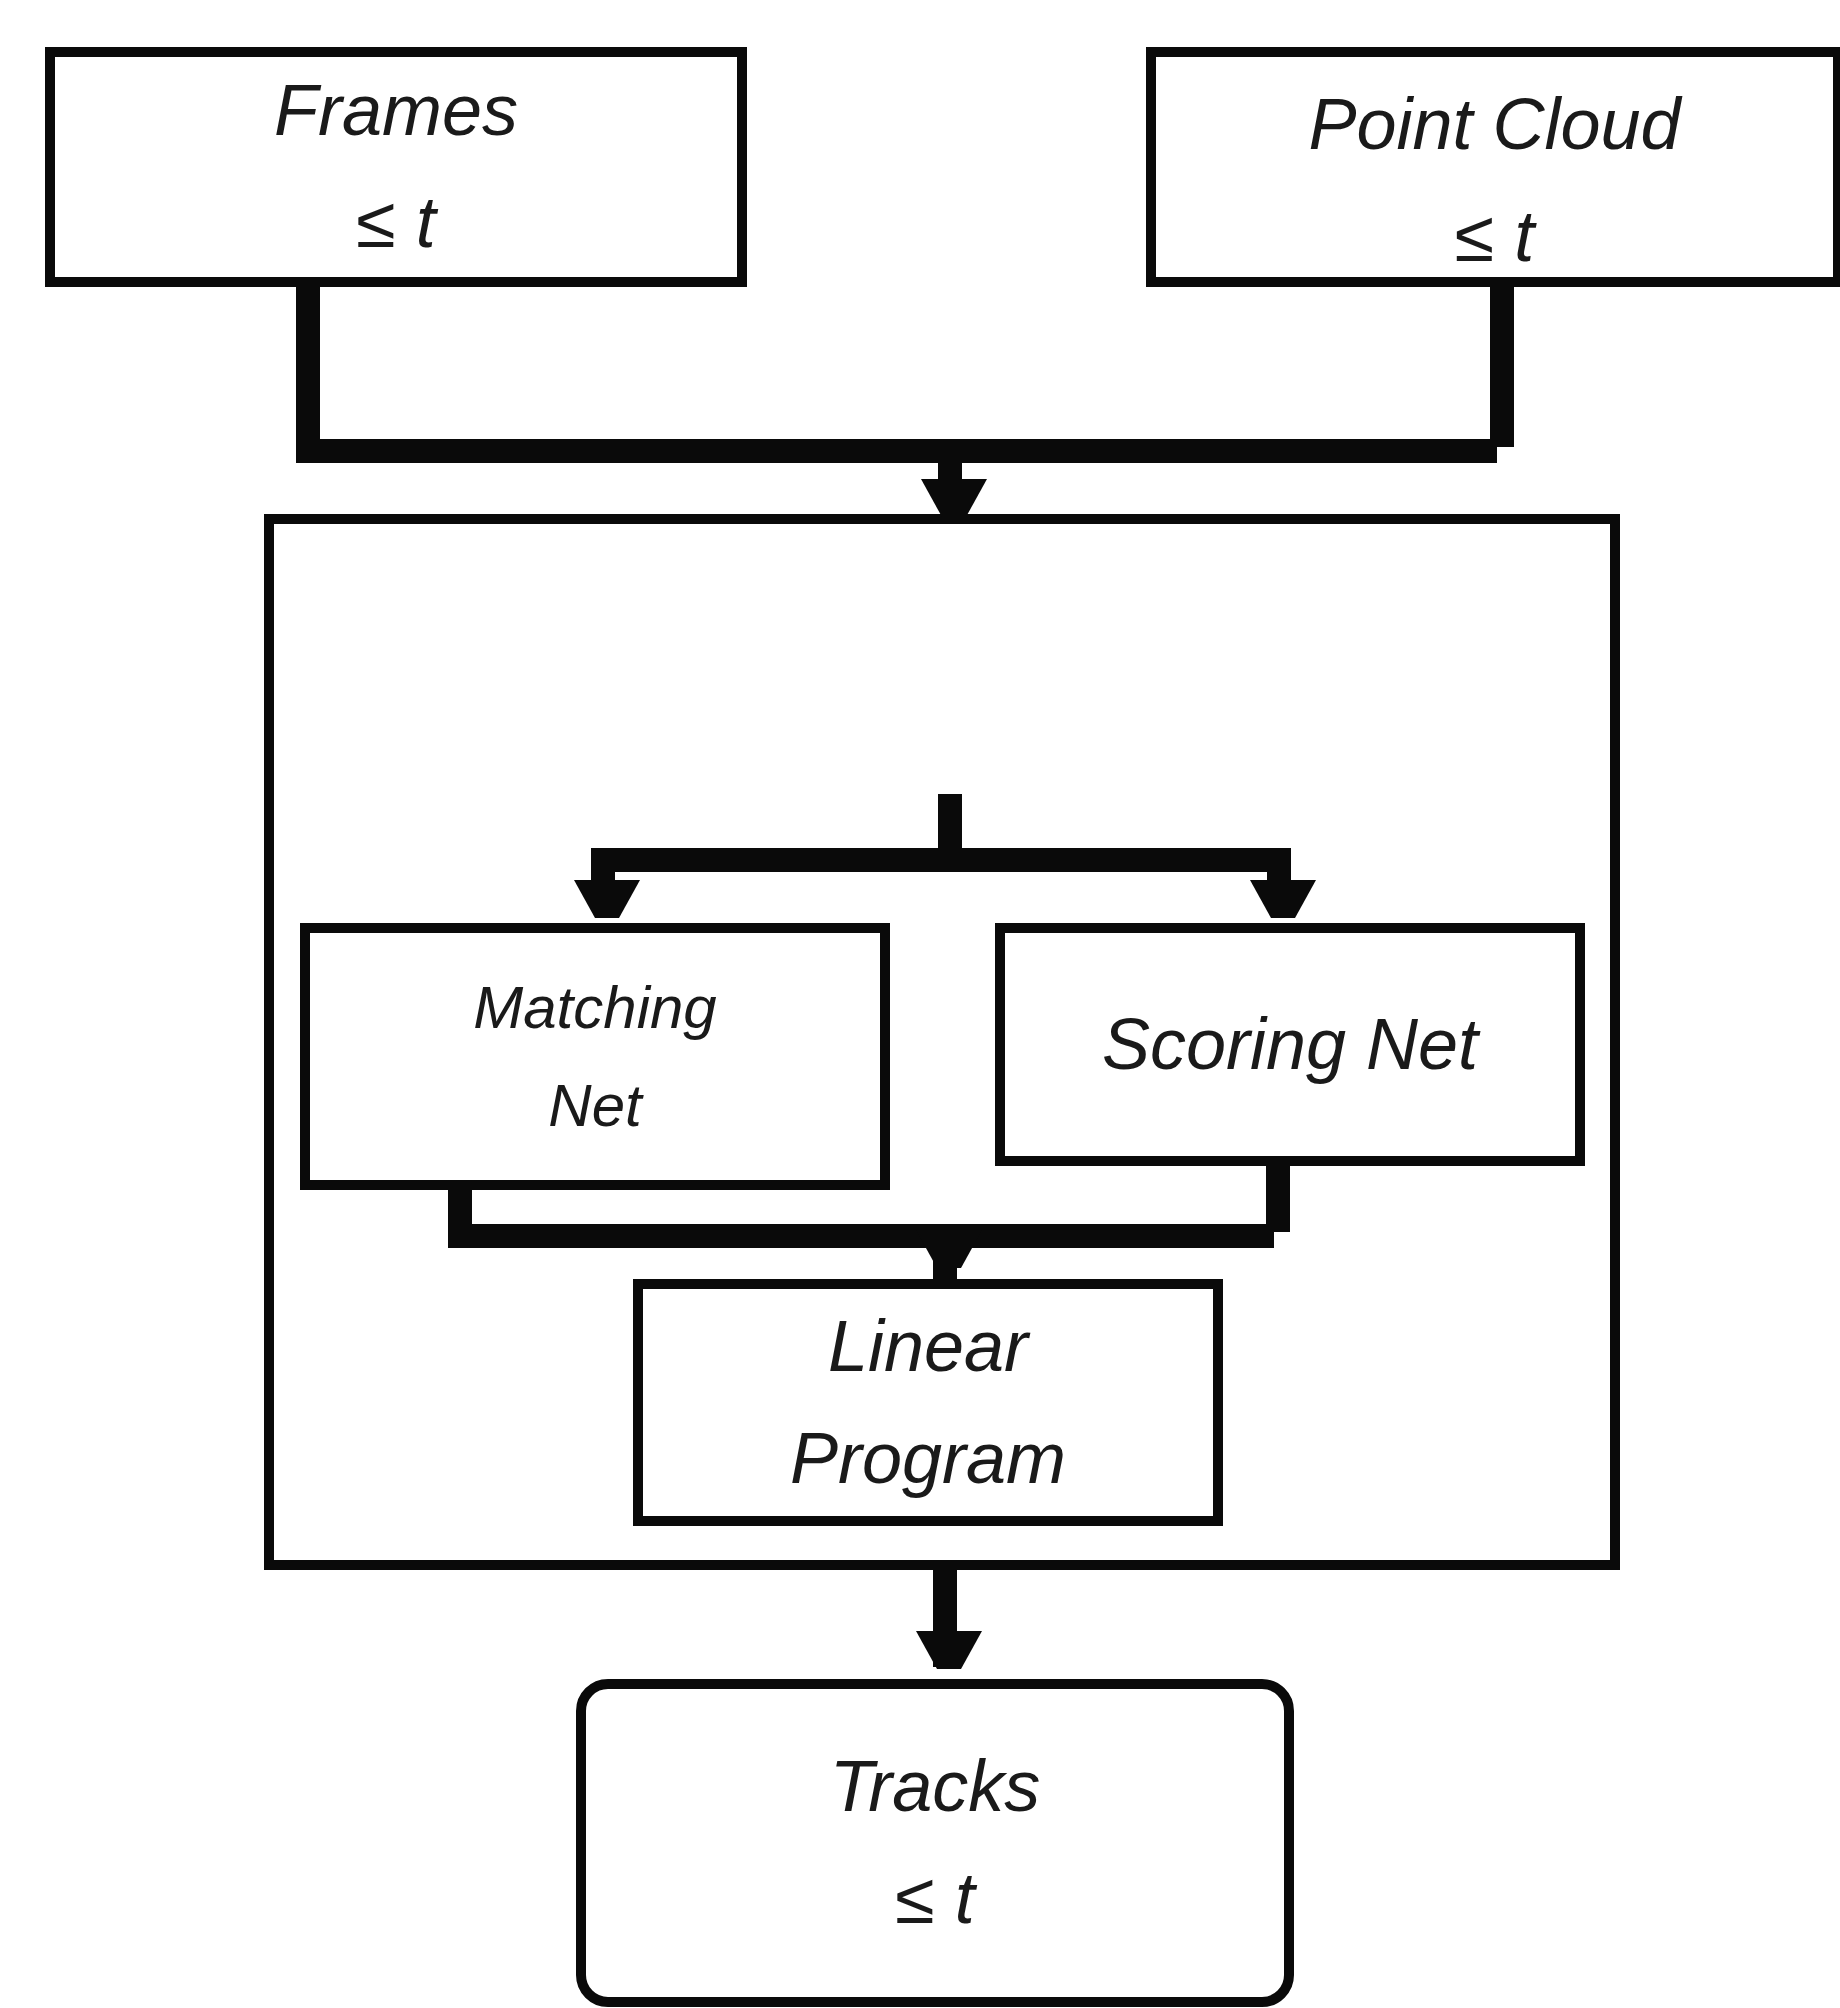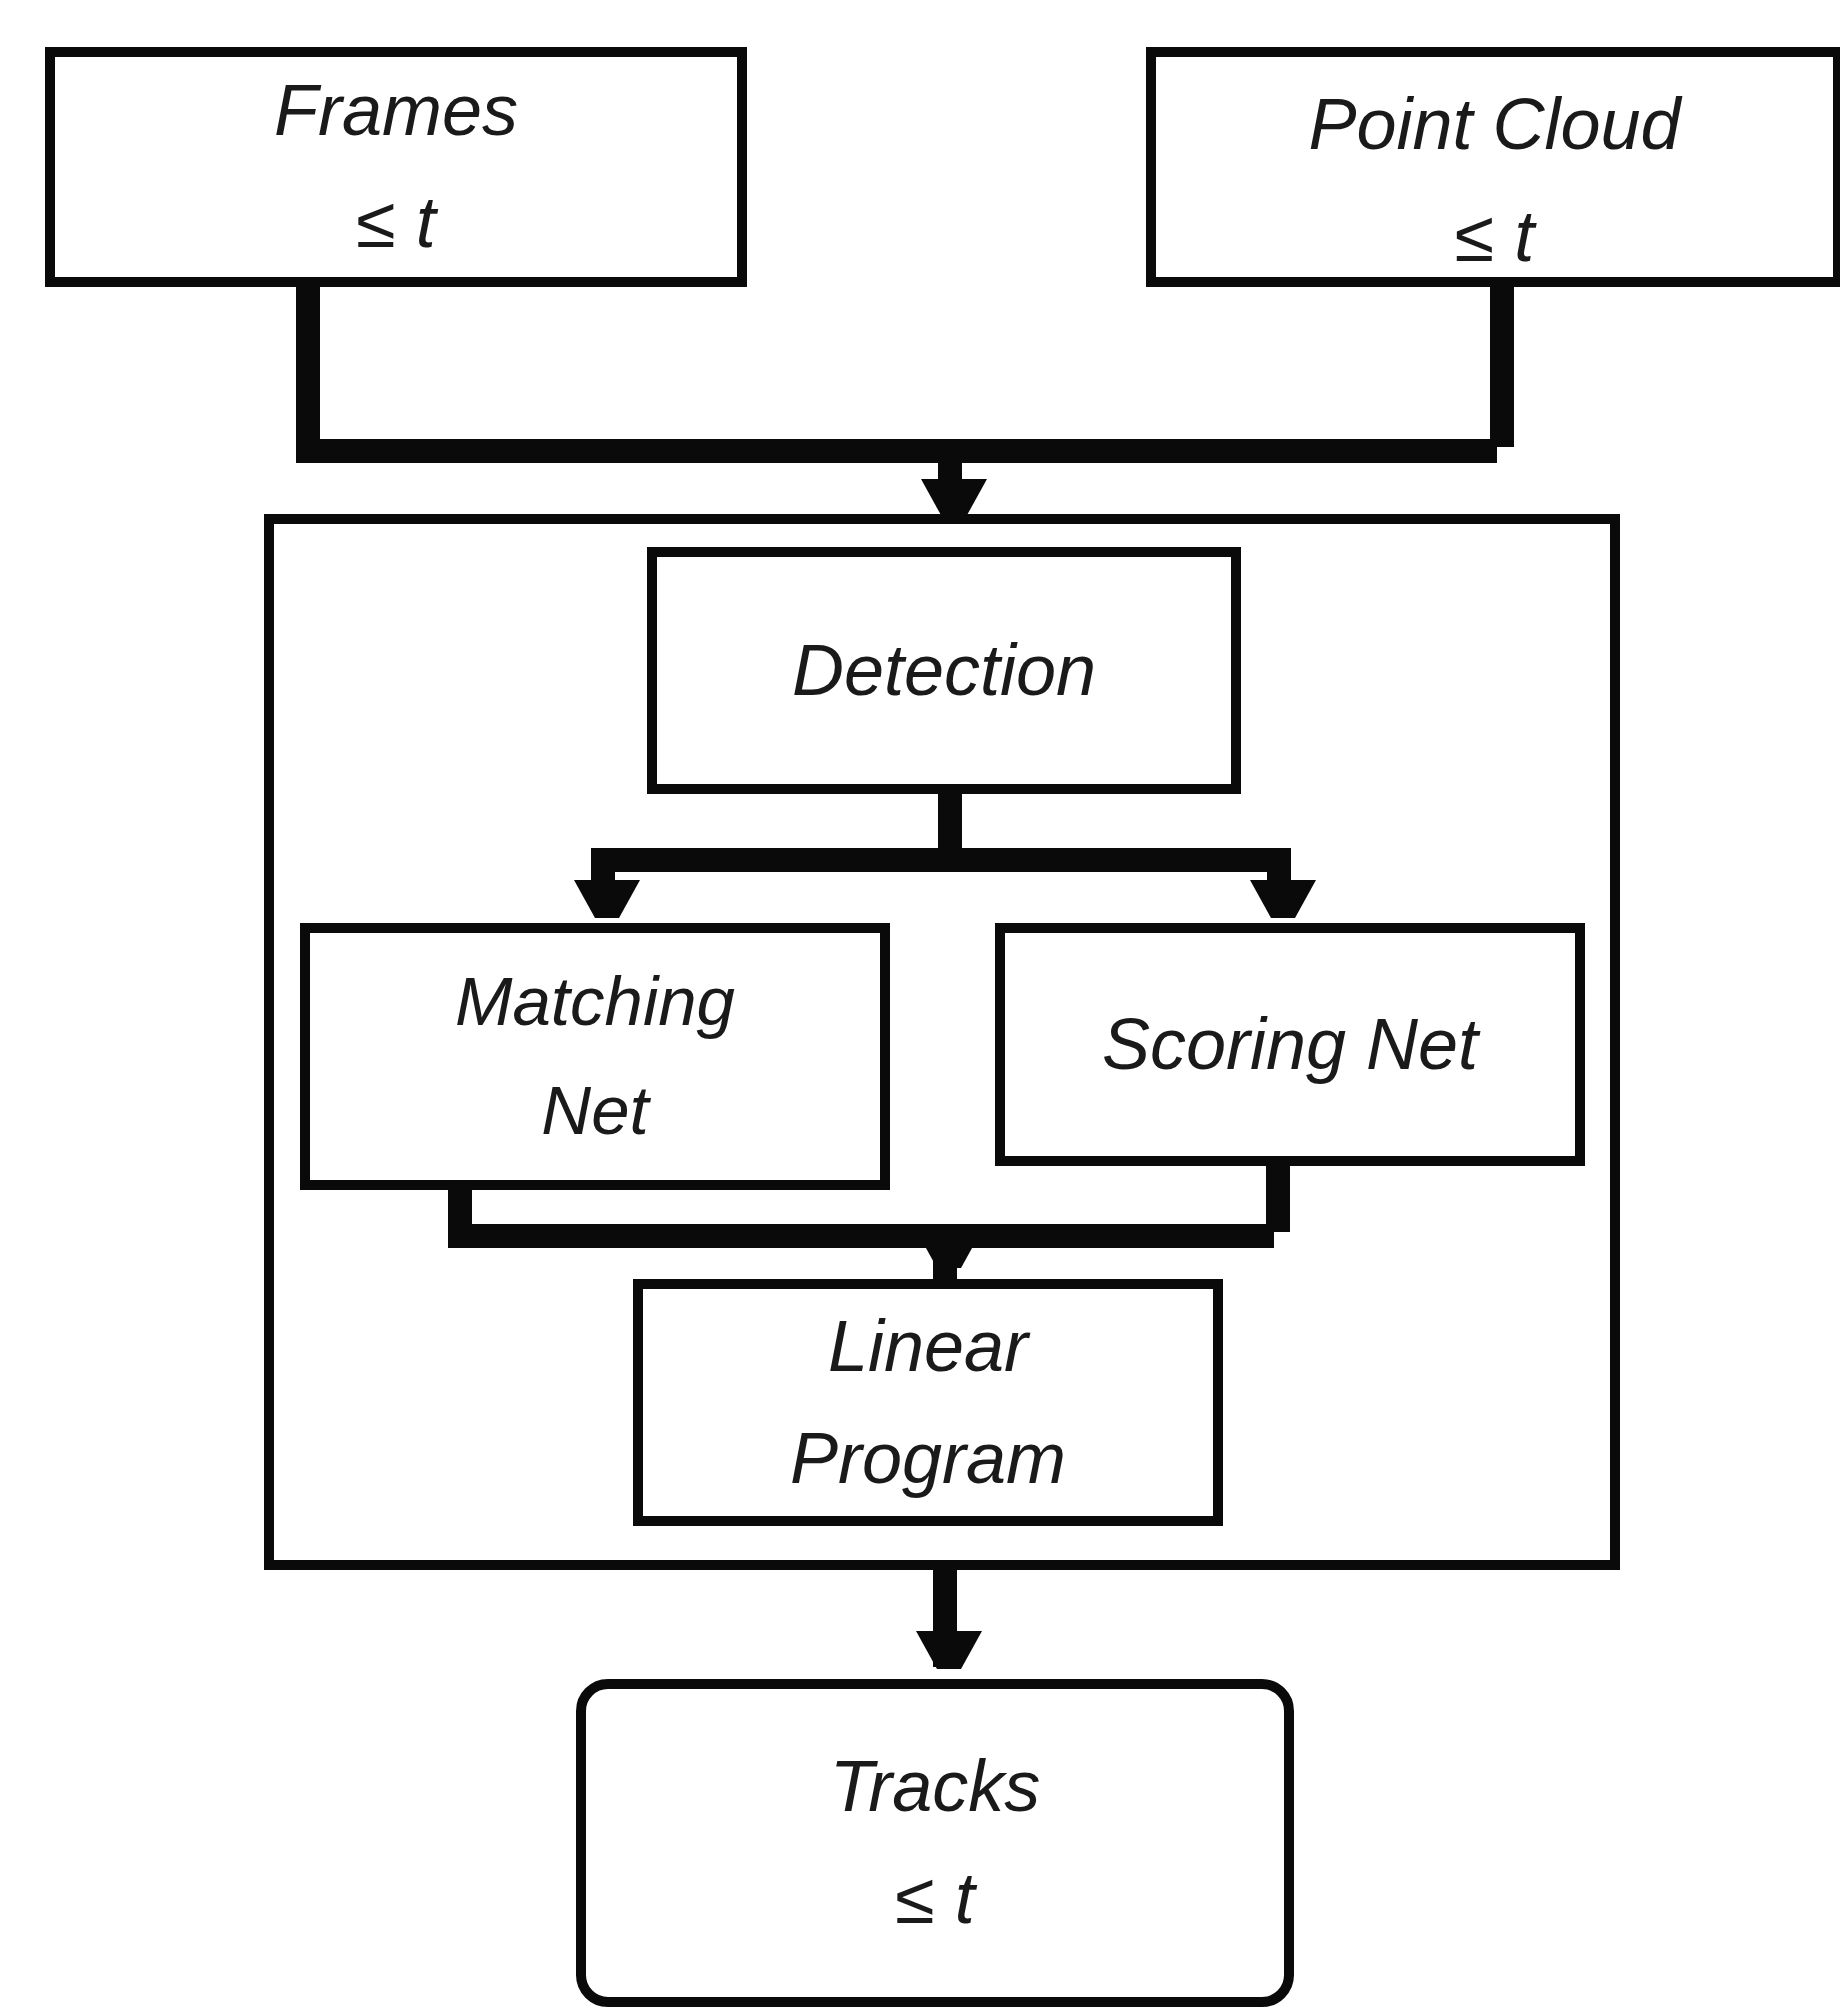--- a/index.html
+++ b/index.html
@@ -38,21 +38,21 @@
     background: transparent;
     border: 10.5px solid #0a0a0a;
     z-index: 1;
   }
 
   
   #node-frames      { left: 21px;   top: 23px;   width: 702px;  height: 240px; font-size: 72px; }
   #node-pointcloud  { left: 1122px; top: 23px;   width: 697px;  height: 240px; font-size: 72px; justify-content: space-between; }
   #group-tracker    { left: 240px;  top: 490px;  width: 1356px; height: 1056px; }
   #node-detection   { left: 623px;  top: 523px;  width: 594px;  height: 247px; font-size: 72px; }
-  #node-matching    { left: 276px;  top: 899px;  width: 590px;  height: 267px; font-size: 69px; }
+  #node-matching    { left: 276px;  top: 899px;  width: 590px;  height: 267px; font-size: 60px; }
   #node-scoring     { left: 971px; top: 899px;  width: 590px;  height: 243px; font-size: 72px; }
   #node-linear      { left: 609px;  top: 1255px; width: 590px;  height: 247px; font-size: 72px; }
   #node-tracks      { left: 552px;  top: 1655px; width: 718px;  height: 328px; font-size: 72px; border-radius: 32px; }
 
   
   .conn {
     position: absolute;
     background: #0a0a0a;
     z-index: 3;
   }
@@ -109,23 +109,20 @@
   </div>
 
   <div class="conn vline" id="c-frames-down"></div>
   <div class="conn vline" id="c-pcloud-down"></div>
   <div class="conn hline" id="c-input-bar"></div>
   <div class="conn vline" id="c-input-stem"></div>
   <div class="arrowhead" id="a-input"></div>
 
   <div class="group-box" id="group-tracker"></div>
 
-  <div class="node" id="node-detection">
-    <span class="line">Detection</span>
-  </div>
 
   <div class="conn vline" id="c-det-down"></div>
   <div class="conn hline" id="c-det-bar"></div>
   <div class="conn vline" id="c-det-left"></div>
   <div class="conn vline" id="c-det-right"></div>
   <div class="arrowhead" id="a-matching"></div>
   <div class="arrowhead" id="a-scoring"></div>
 
   <div class="node" id="node-matching">
     <span class="line">Matching</span>

